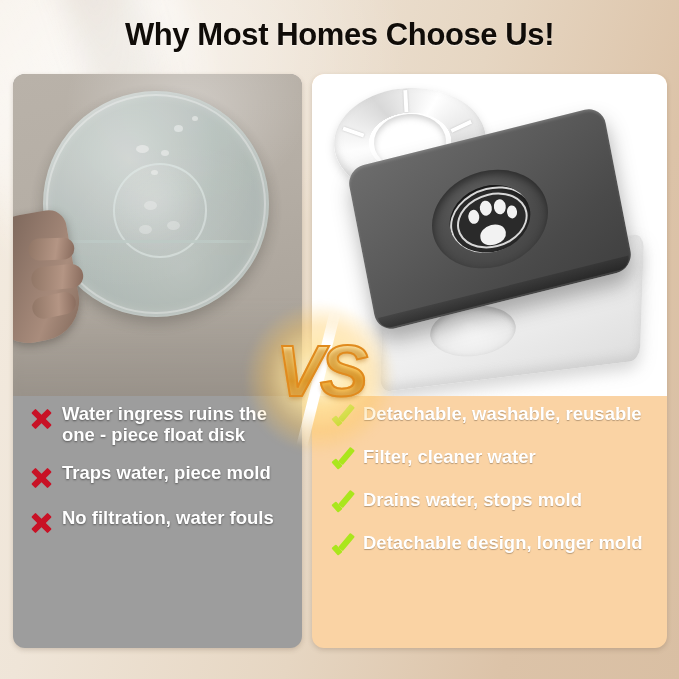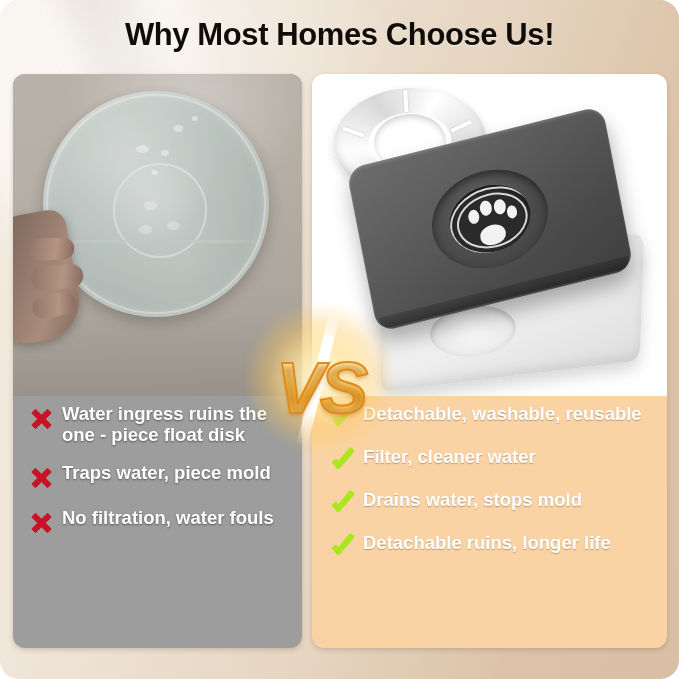--- a/index.html
+++ b/index.html
@@ -12,21 +12,20 @@
   }
 
   .poster {
     position: relative;
     width: 679px;
     height: 679px;
     overflow: hidden;
     background:
       radial-gradient(ellipse 70% 55% at 18% 8%, rgba(255,255,255,0.55) 0%, rgba(255,255,255,0) 60%),
       linear-gradient(108deg, #f4ece1 0%, #efe5d8 26%, #e6d6c2 56%, #dcc3a8 80%, #d9bfa3 100%);
-    border-radius: 19px;
   }
   
   .bg-streak {
     position: absolute;
     left: -40px; top: -120px;
     width: 250px; height: 420px;
     background: linear-gradient(160deg, rgba(255,255,255,0.0) 0%, rgba(255,255,255,0.45) 45%, rgba(255,255,255,0.0) 75%);
     transform: rotate(-22deg);
     filter: blur(10px);
     pointer-events: none;
@@ -293,21 +292,21 @@
   .vs-slash {
     position: absolute;
     left: 58px; top: -14px;
     width: 11px; height: 138px;
     background: linear-gradient(180deg, rgba(255,255,255,0) 0%, #ffffff 22%, #ffffff 72%, rgba(255,255,255,0) 100%);
     transform: rotate(14deg);
     filter: blur(0.6px);
   }
   .vs-text {
     position: absolute;
-    left: 0; right: 0; top: 23px;
+    left: 0; right: 0; top: 6px;
     text-align: center;
     font-size: 72px;
     font-weight: bold;
     font-style: italic;
     letter-spacing: -4px;
     background: linear-gradient(180deg, #fff3cf 0%, #ffd978 38%, #f7b43c 62%, #ffe9a8 100%);
     -webkit-background-clip: text;
     background-clip: text;
     color: transparent;
     -webkit-text-stroke: 2px #e08a1e;
@@ -476,21 +475,21 @@
       <div class="row">
         <span class="mark check"></span>
         <span class="row-text">Filter, cleaner water</span>
       </div>
       <div class="row">
         <span class="mark check"></span>
         <span class="row-text">Drains water, stops mold</span>
       </div>
       <div class="row">
         <span class="mark check"></span>
-        <span class="row-text">Detachable ruins, longer life</span>
+        <span class="row-text">Detachable design, longer mold</span>
       </div>
     </div>
   </div>
 
   <div class="vs">
     <div class="vs-glow"></div>
     <div class="vs-slash"></div>
     <div class="vs-text">VS</div>
   </div>
 

